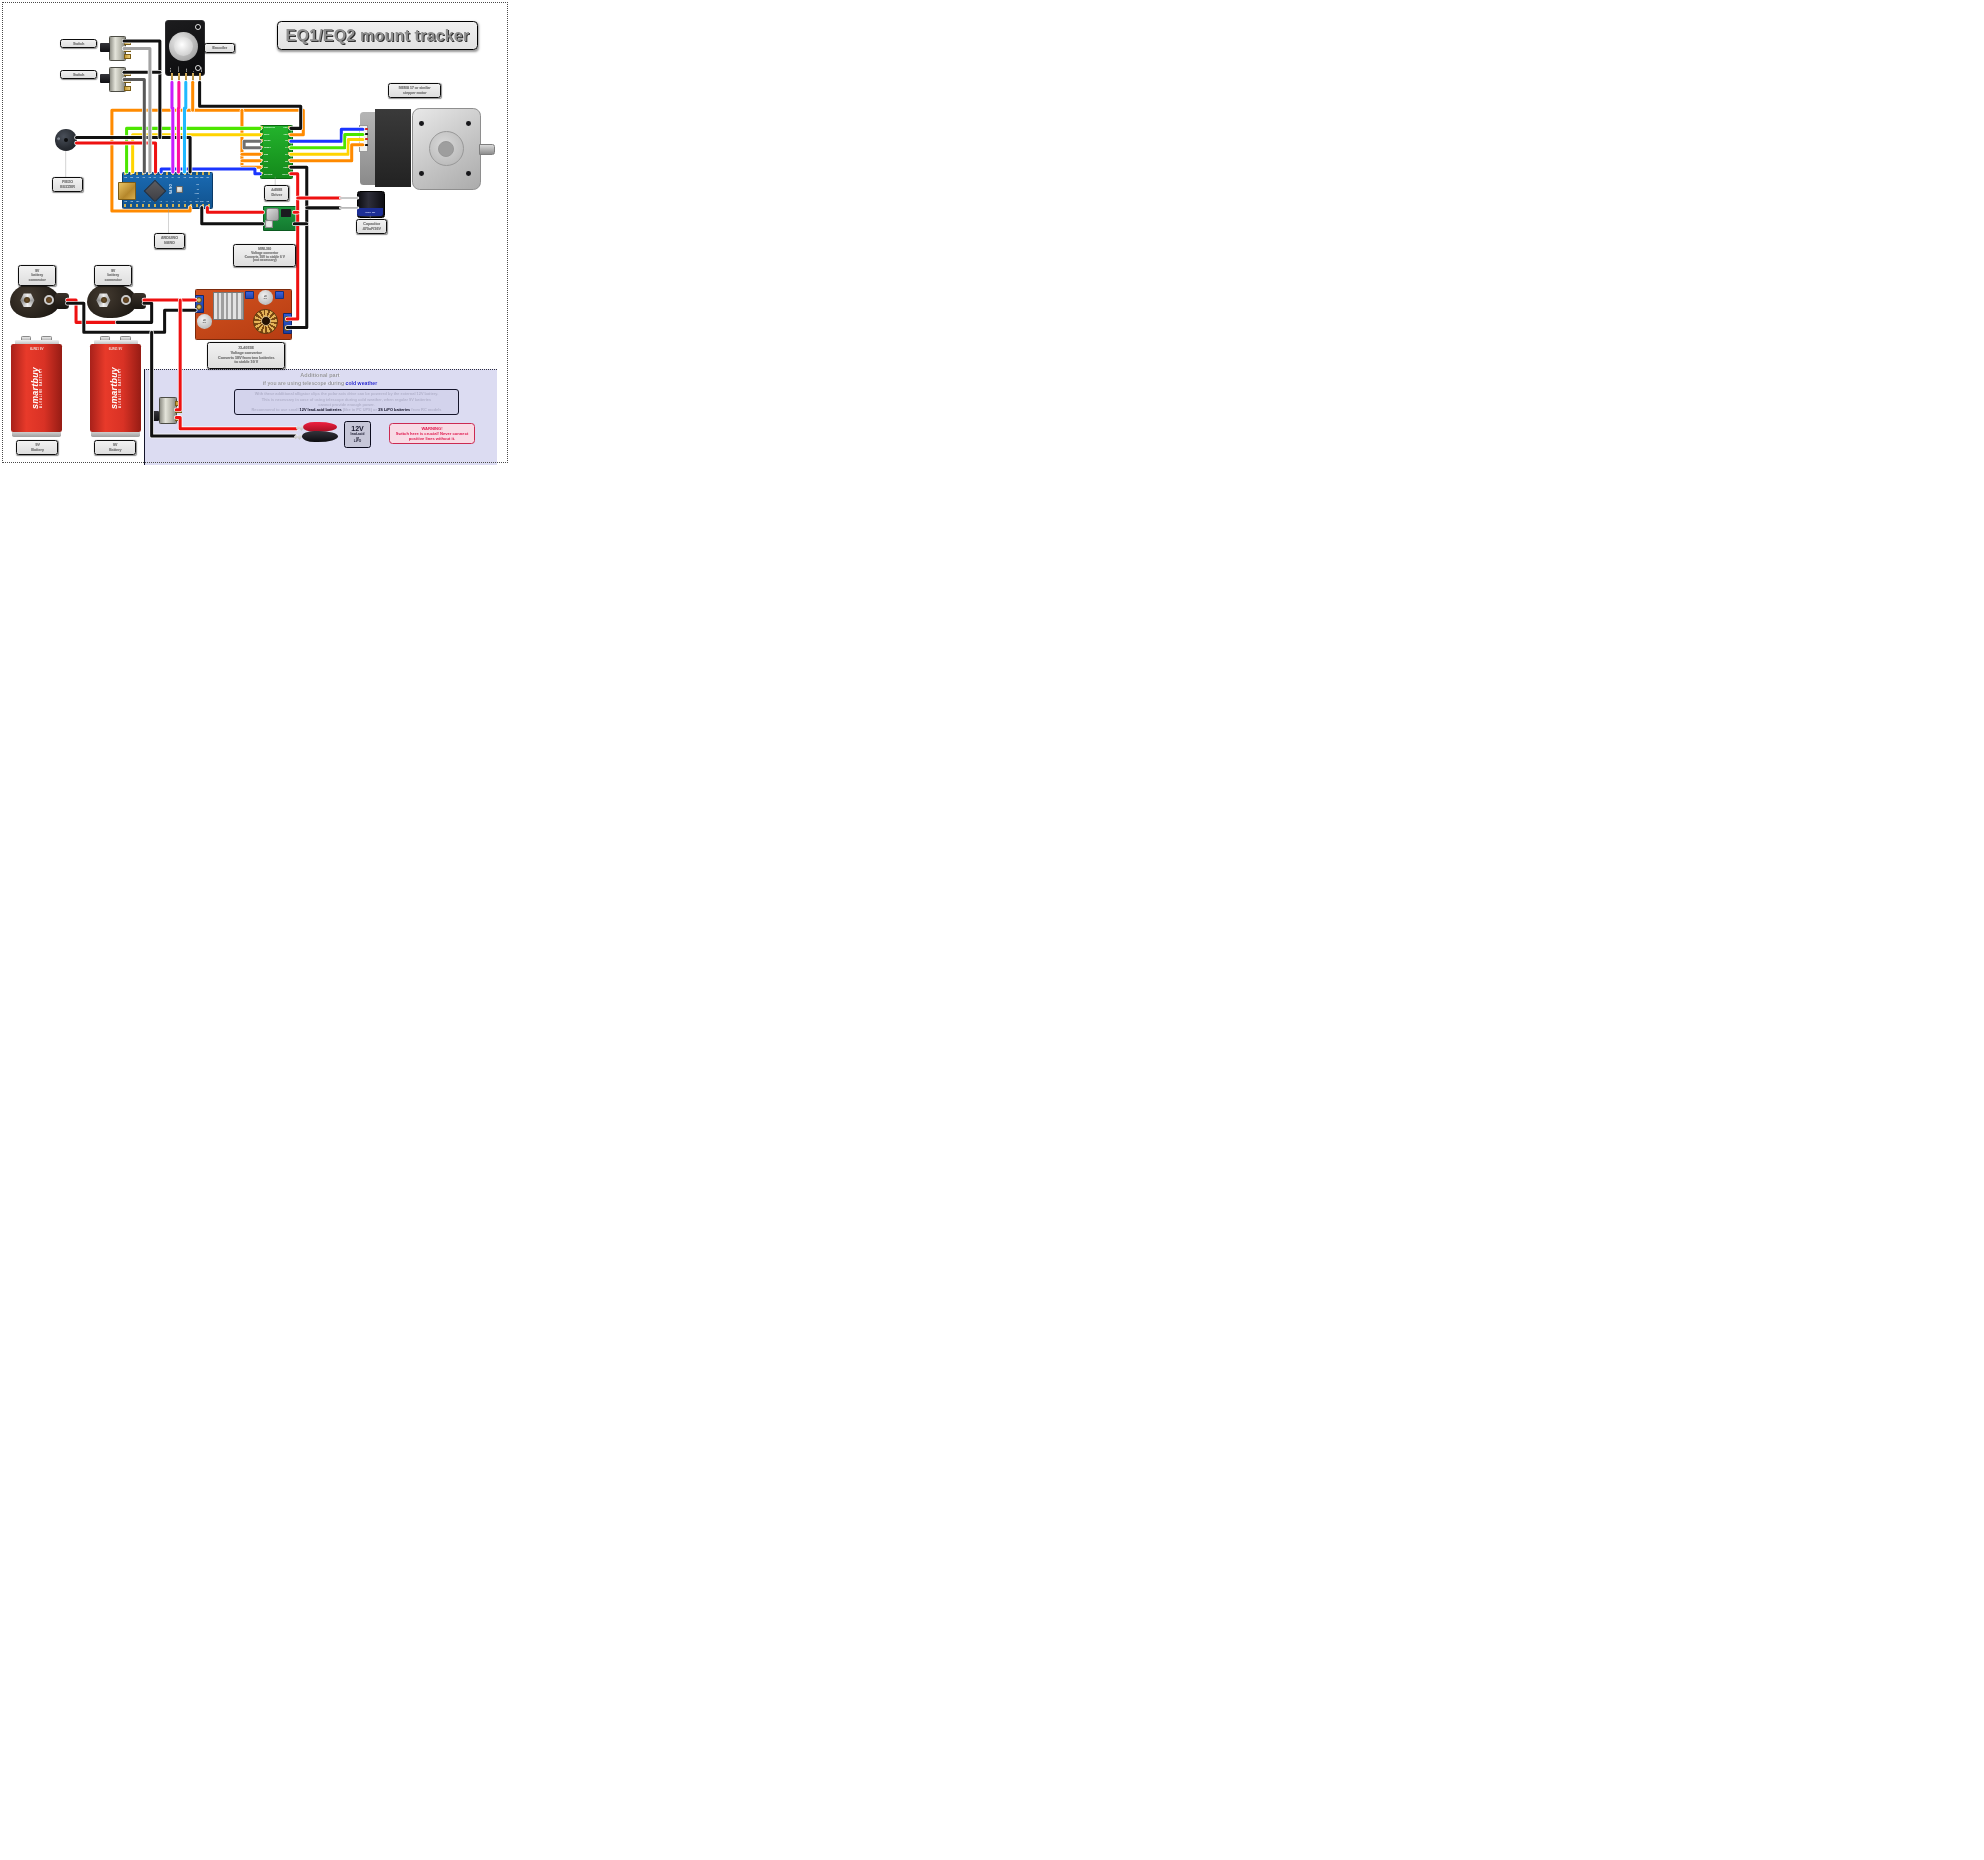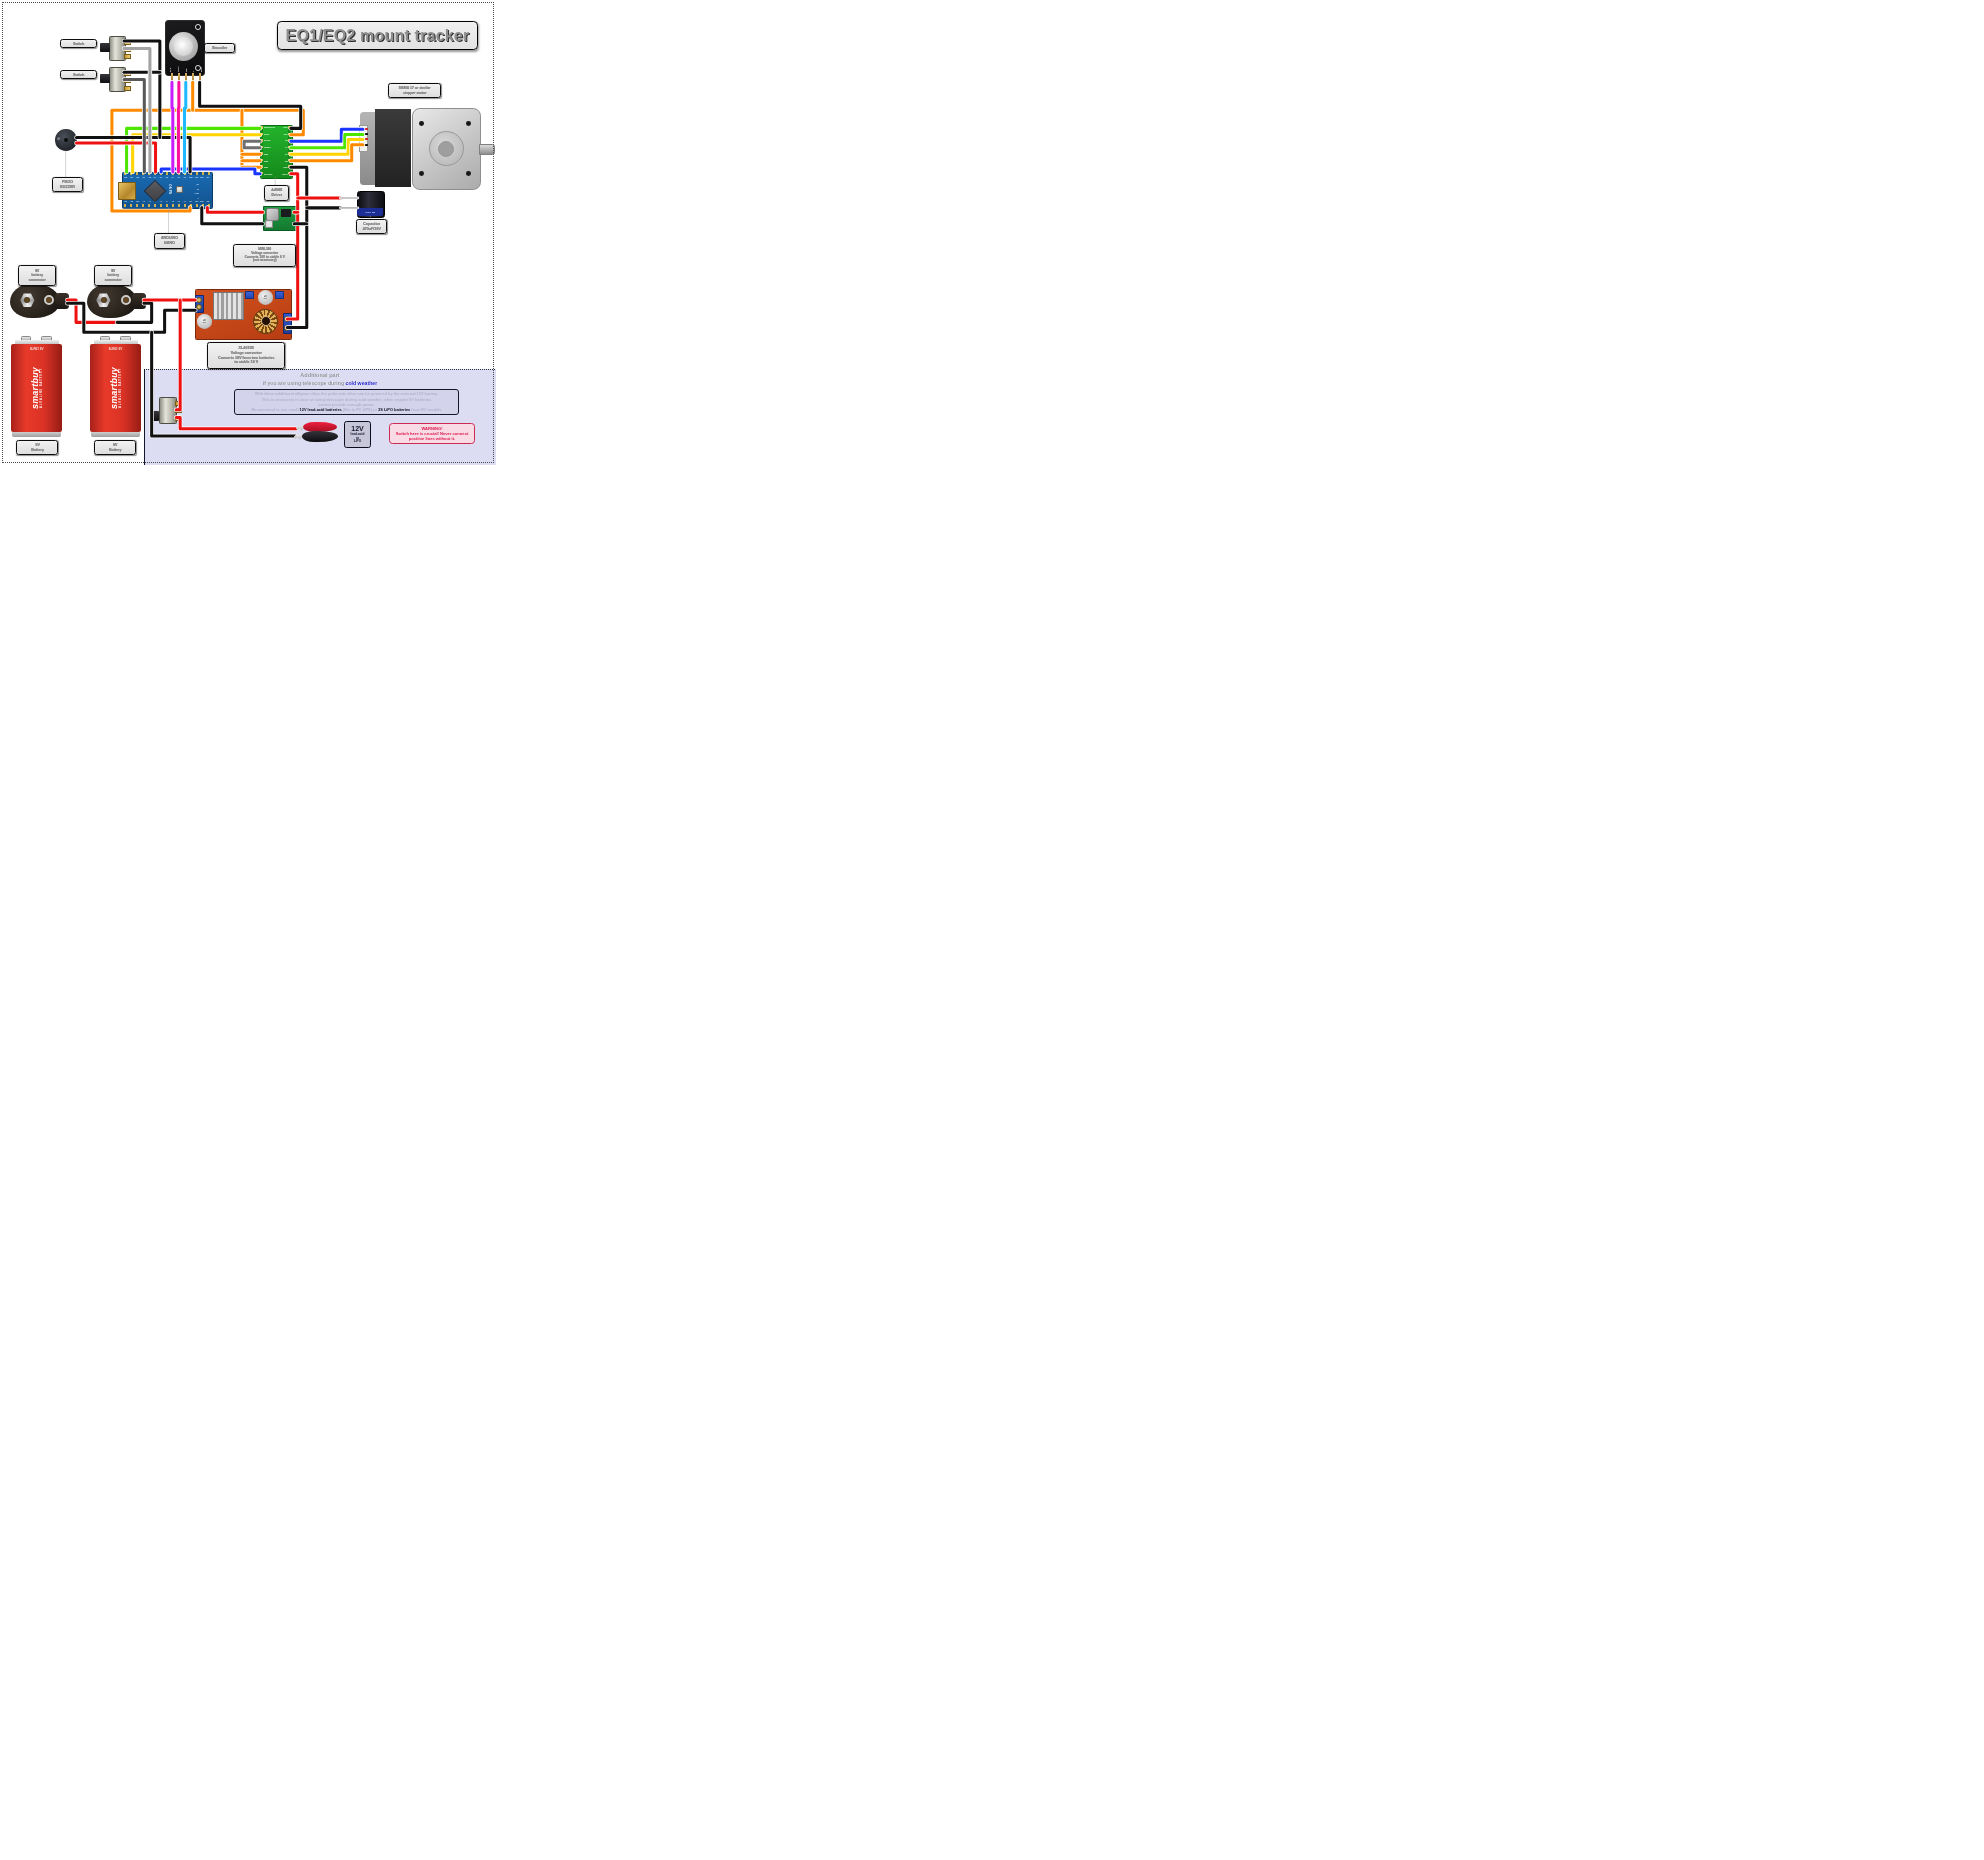--- a/index.html
+++ b/index.html
@@ -1,17 +1,17 @@
 <!DOCTYPE html>
 <html style="font-size:7px"><head>
 <meta charset="utf-8">
 <style>
   html,body{margin:0;padding:0;background:#ffffff;}
   .page{position:relative;width:496px;height:465px;background:#ffffff;overflow:hidden;
-        font-family:"Liberation Sans",sans-serif;}
+        font-family:"Liberation Sans",sans-serif;padding-left:14px;}
   .page-border{position:absolute;inset:2.2px;border:0.9px dotted #4a4a4a;pointer-events:none;z-index:40;}
   
   .lbl{position:absolute;z-index:10;background:linear-gradient(180deg,#f2f2f2,#dedede);
        border:0.7px solid #0d0d0d;border-radius:2.6px;box-shadow:0.6px 0.9px 1.1px rgba(0,0,0,.45);
        display:flex;flex-direction:column;align-items:center;justify-content:center;
        color:#9b9b9b;font-weight:bold;text-align:center;text-shadow:0.3px 0.3px 0.2px #4a4a4a;}
   .lbl span{display:block;line-height:1.22;}
   .f8{font-size:3.5px;} .f85{font-size:3.7px;} .f75{font-size:3.2px;}
   
   .title-box{position:absolute;left:277px;top:21px;width:199px;height:27px;z-index:10;

